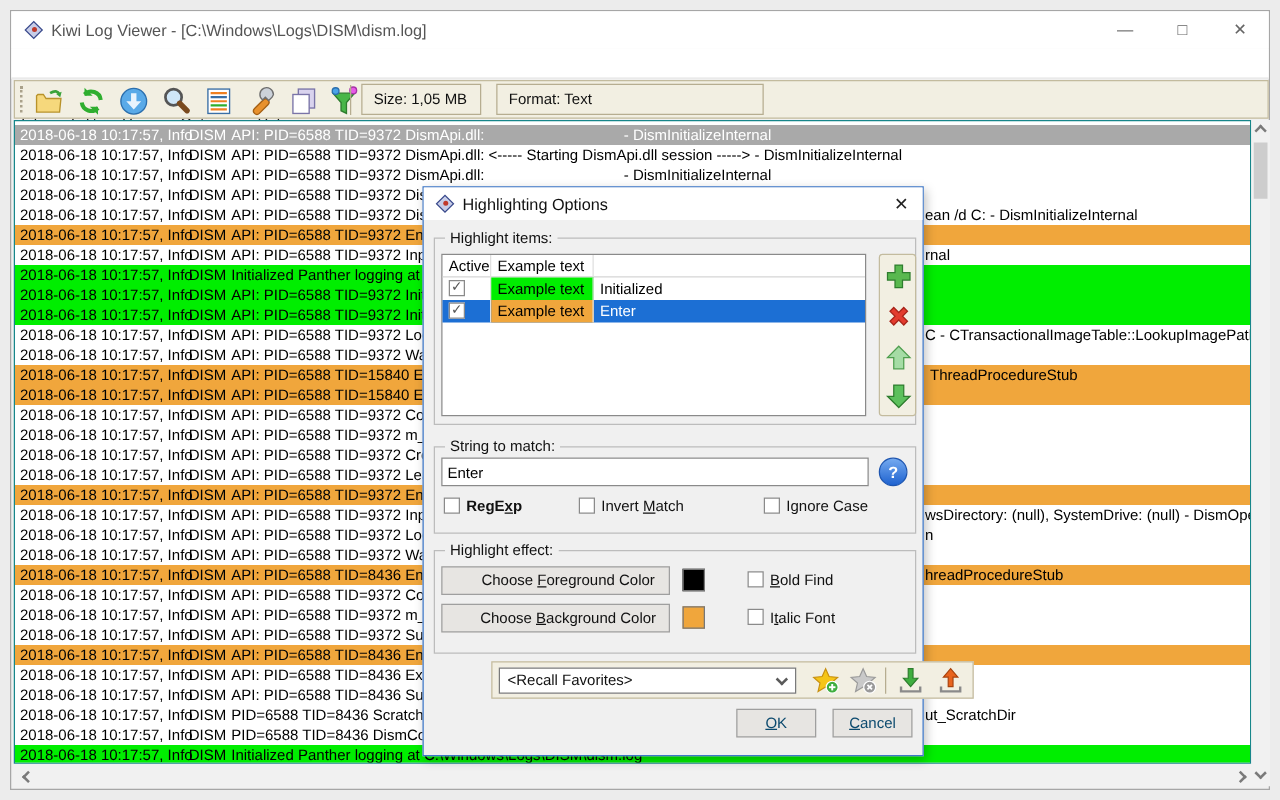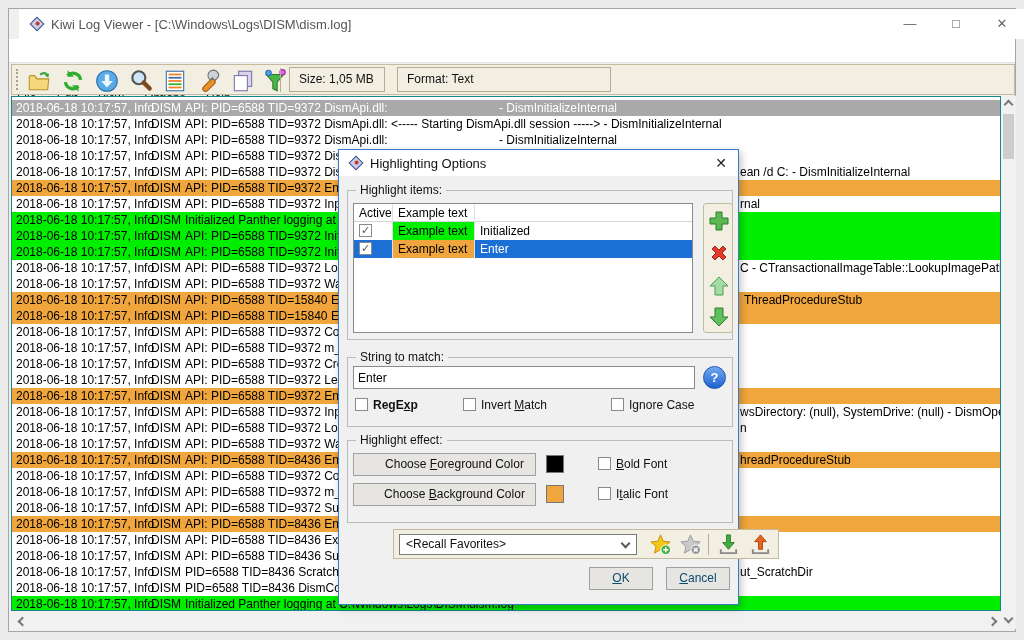--- a/index.html
+++ b/index.html
@@ -2,21 +2,21 @@
 <html style="--hl-green: #00ee00; --hl-orange: #f0a63c; --row-selected: #a9a9a9; --selection: #1c6fd4; --link: #0000cc;"><head>
 <meta charset="utf-8">
 <style>
   html,body{margin:0;padding:0;width:1024px;height:640px;overflow:hidden;
     background:#ececec;font-family:"Liberation Sans",sans-serif;
     -webkit-font-smoothing:antialiased;}
   *{box-sizing:border-box;}
   #window{position:absolute;left:8px;top:8px;width:1008px;height:624px;
     background:#f0f0f0;border:1px solid #a6a6a6;}
   
-  .titlebar{position:absolute;left:0;top:0;width:100%;height:30px;background:#fff;margin-left:10px;}
+  .titlebar{position:absolute;left:0;top:0;width:100%;height:30px;background:#fff;}
   .titlebar .appicon{position:absolute;left:10px;top:7px;}
   .titlebar .title{position:absolute;left:32px;top:8px;font-size:13px;color:#555;}
   .wbtn{position:absolute;top:0;width:46px;height:30px;text-align:center;
     line-height:30px;color:#666;font-size:13px;}
   .wbtn.min{right:92px}.wbtn.max{right:46px}.wbtn.cls{right:0}
   
   .menubar{position:absolute;left:0;top:30px;width:100%;height:24px;background:#fff;
     border-bottom:1px solid #e4e4e4;}
   .menuitem{display:inline-block;padding:4px 8px;font-size:12px;color:#111;margin-top:48px;}
   
@@ -336,21 +336,21 @@
       </span>
     </div>
 
     <div class="grp g3">
       <span class="legend">Highlight effect:</span>
       <span class="cbtn b1">
         <span>Choose </span><u>F</u><span>oreground Color</span>
       </span>
       <span class="swatch sw1" style="background: rgb(0, 0, 0);"></span>
       <span class="optcb fx1">
-        <span class="cb" data-checked="false"></span><span></span><u>B</u><span>old Font</span>
+        <span class="cb" data-checked="false"></span><span></span><u>B</u><span>old Find</span>
       </span>
       <span class="cbtn b2">
         <span>Choose </span><u>B</u><span>ackground Color</span>
       </span>
       <span class="swatch sw2" style="background: rgb(240, 166, 60);"></span>
       <span class="optcb fx2">
         <span class="cb" data-checked="false"></span><span>I</span><u>t</u><span>alic Font</span>
       </span>
     </div>
 

